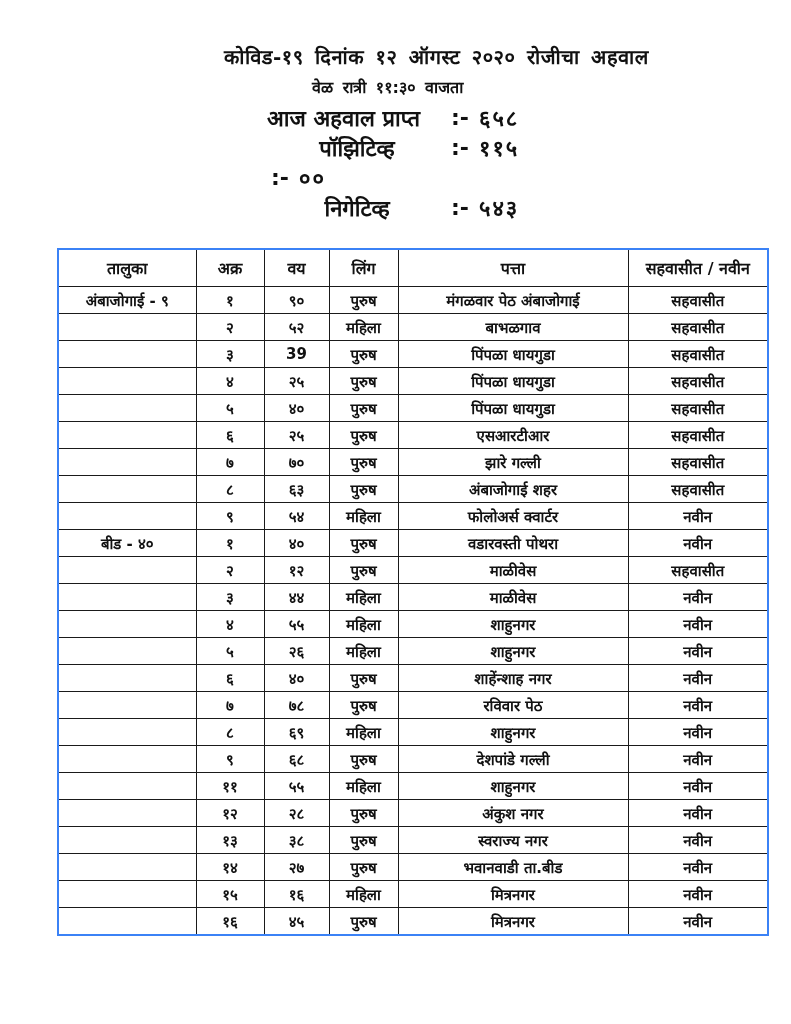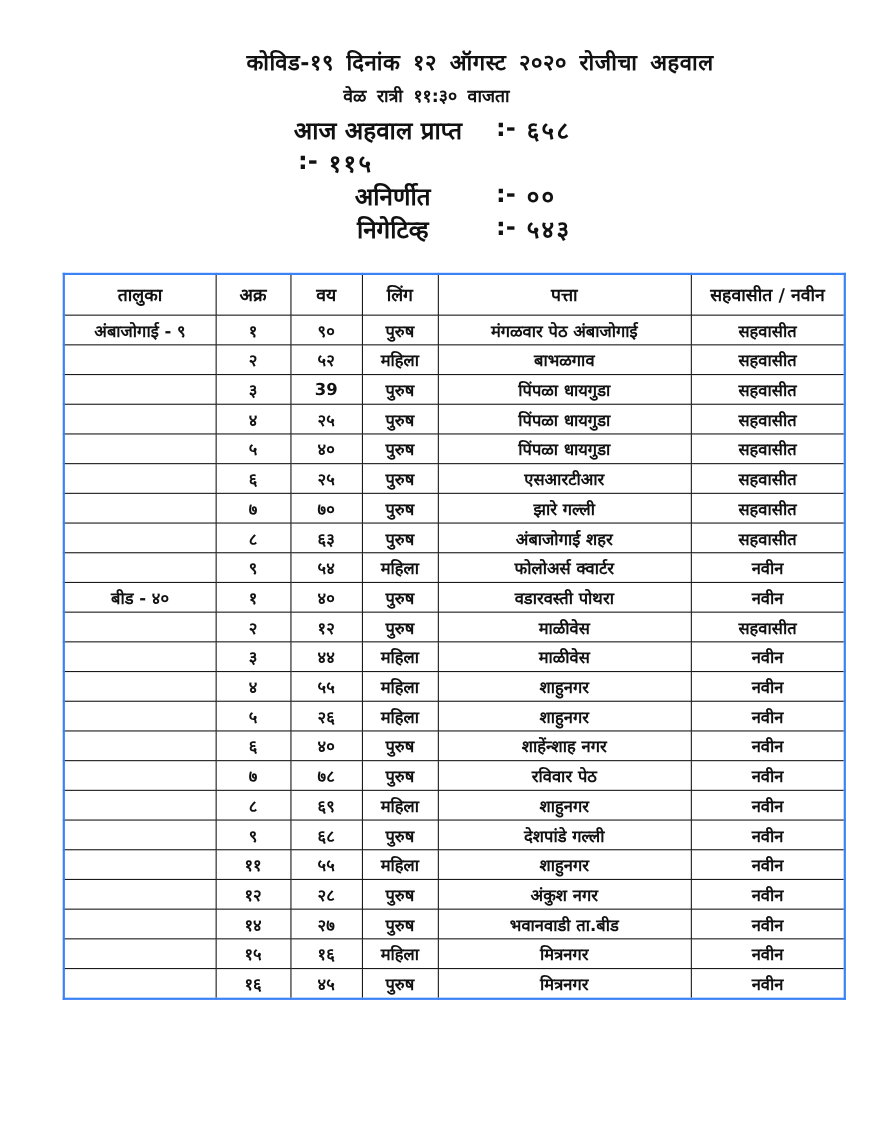--- a/index.html
+++ b/index.html
@@ -102,25 +102,25 @@
   <div class="report-title">कोविड-१९ दिनांक १२ ऑगस्ट २०२० रोजीचा अहवाल</div>
   <div class="report-time">वेळ रात्री ११:३० वाजता</div>
 
   <div class="stats">
     <div class="stat-row first">
       <span class="stat-label">आज अहवाल प्राप्त</span>
       <span class="stat-sep">:-</span>
       <span class="stat-value">६५८</span>
     </div>
     <div class="stat-row">
+      <span class="stat-label">पॉझिटिव्ह</span>
       <span class="stat-sep">:-</span>
       <span class="stat-value">११५</span>
     </div>
     <div class="stat-row">
-      <span class="stat-label">अनिर्णीत</span>
       <span class="stat-sep">:-</span>
       <span class="stat-value">००</span>
     </div>
     <div class="stat-row">
       <span class="stat-label">निगेटिव्ह</span>
       <span class="stat-sep">:-</span>
       <span class="stat-value">५४३</span>
     </div>
   </div>
 
@@ -299,20 +299,28 @@
         <tr>
           <td></td>
           <td>१२</td>
           <td>२८</td>
           <td>पुरुष</td>
           <td>अंकुश नगर</td>
           <td>नवीन</td>
         </tr>
         <tr>
           <td></td>
+          <td>१३</td>
+          <td>३८</td>
+          <td>पुरुष</td>
+          <td>स्वराज्य नगर</td>
+          <td>नवीन</td>
+        </tr>
+        <tr>
+          <td></td>
           <td>१४</td>
           <td>२७</td>
           <td>पुरुष</td>
           <td>भवानवाडी ता.बीड</td>
           <td>नवीन</td>
         </tr>
         <tr>
           <td></td>
           <td>१५</td>
           <td>१६</td>

